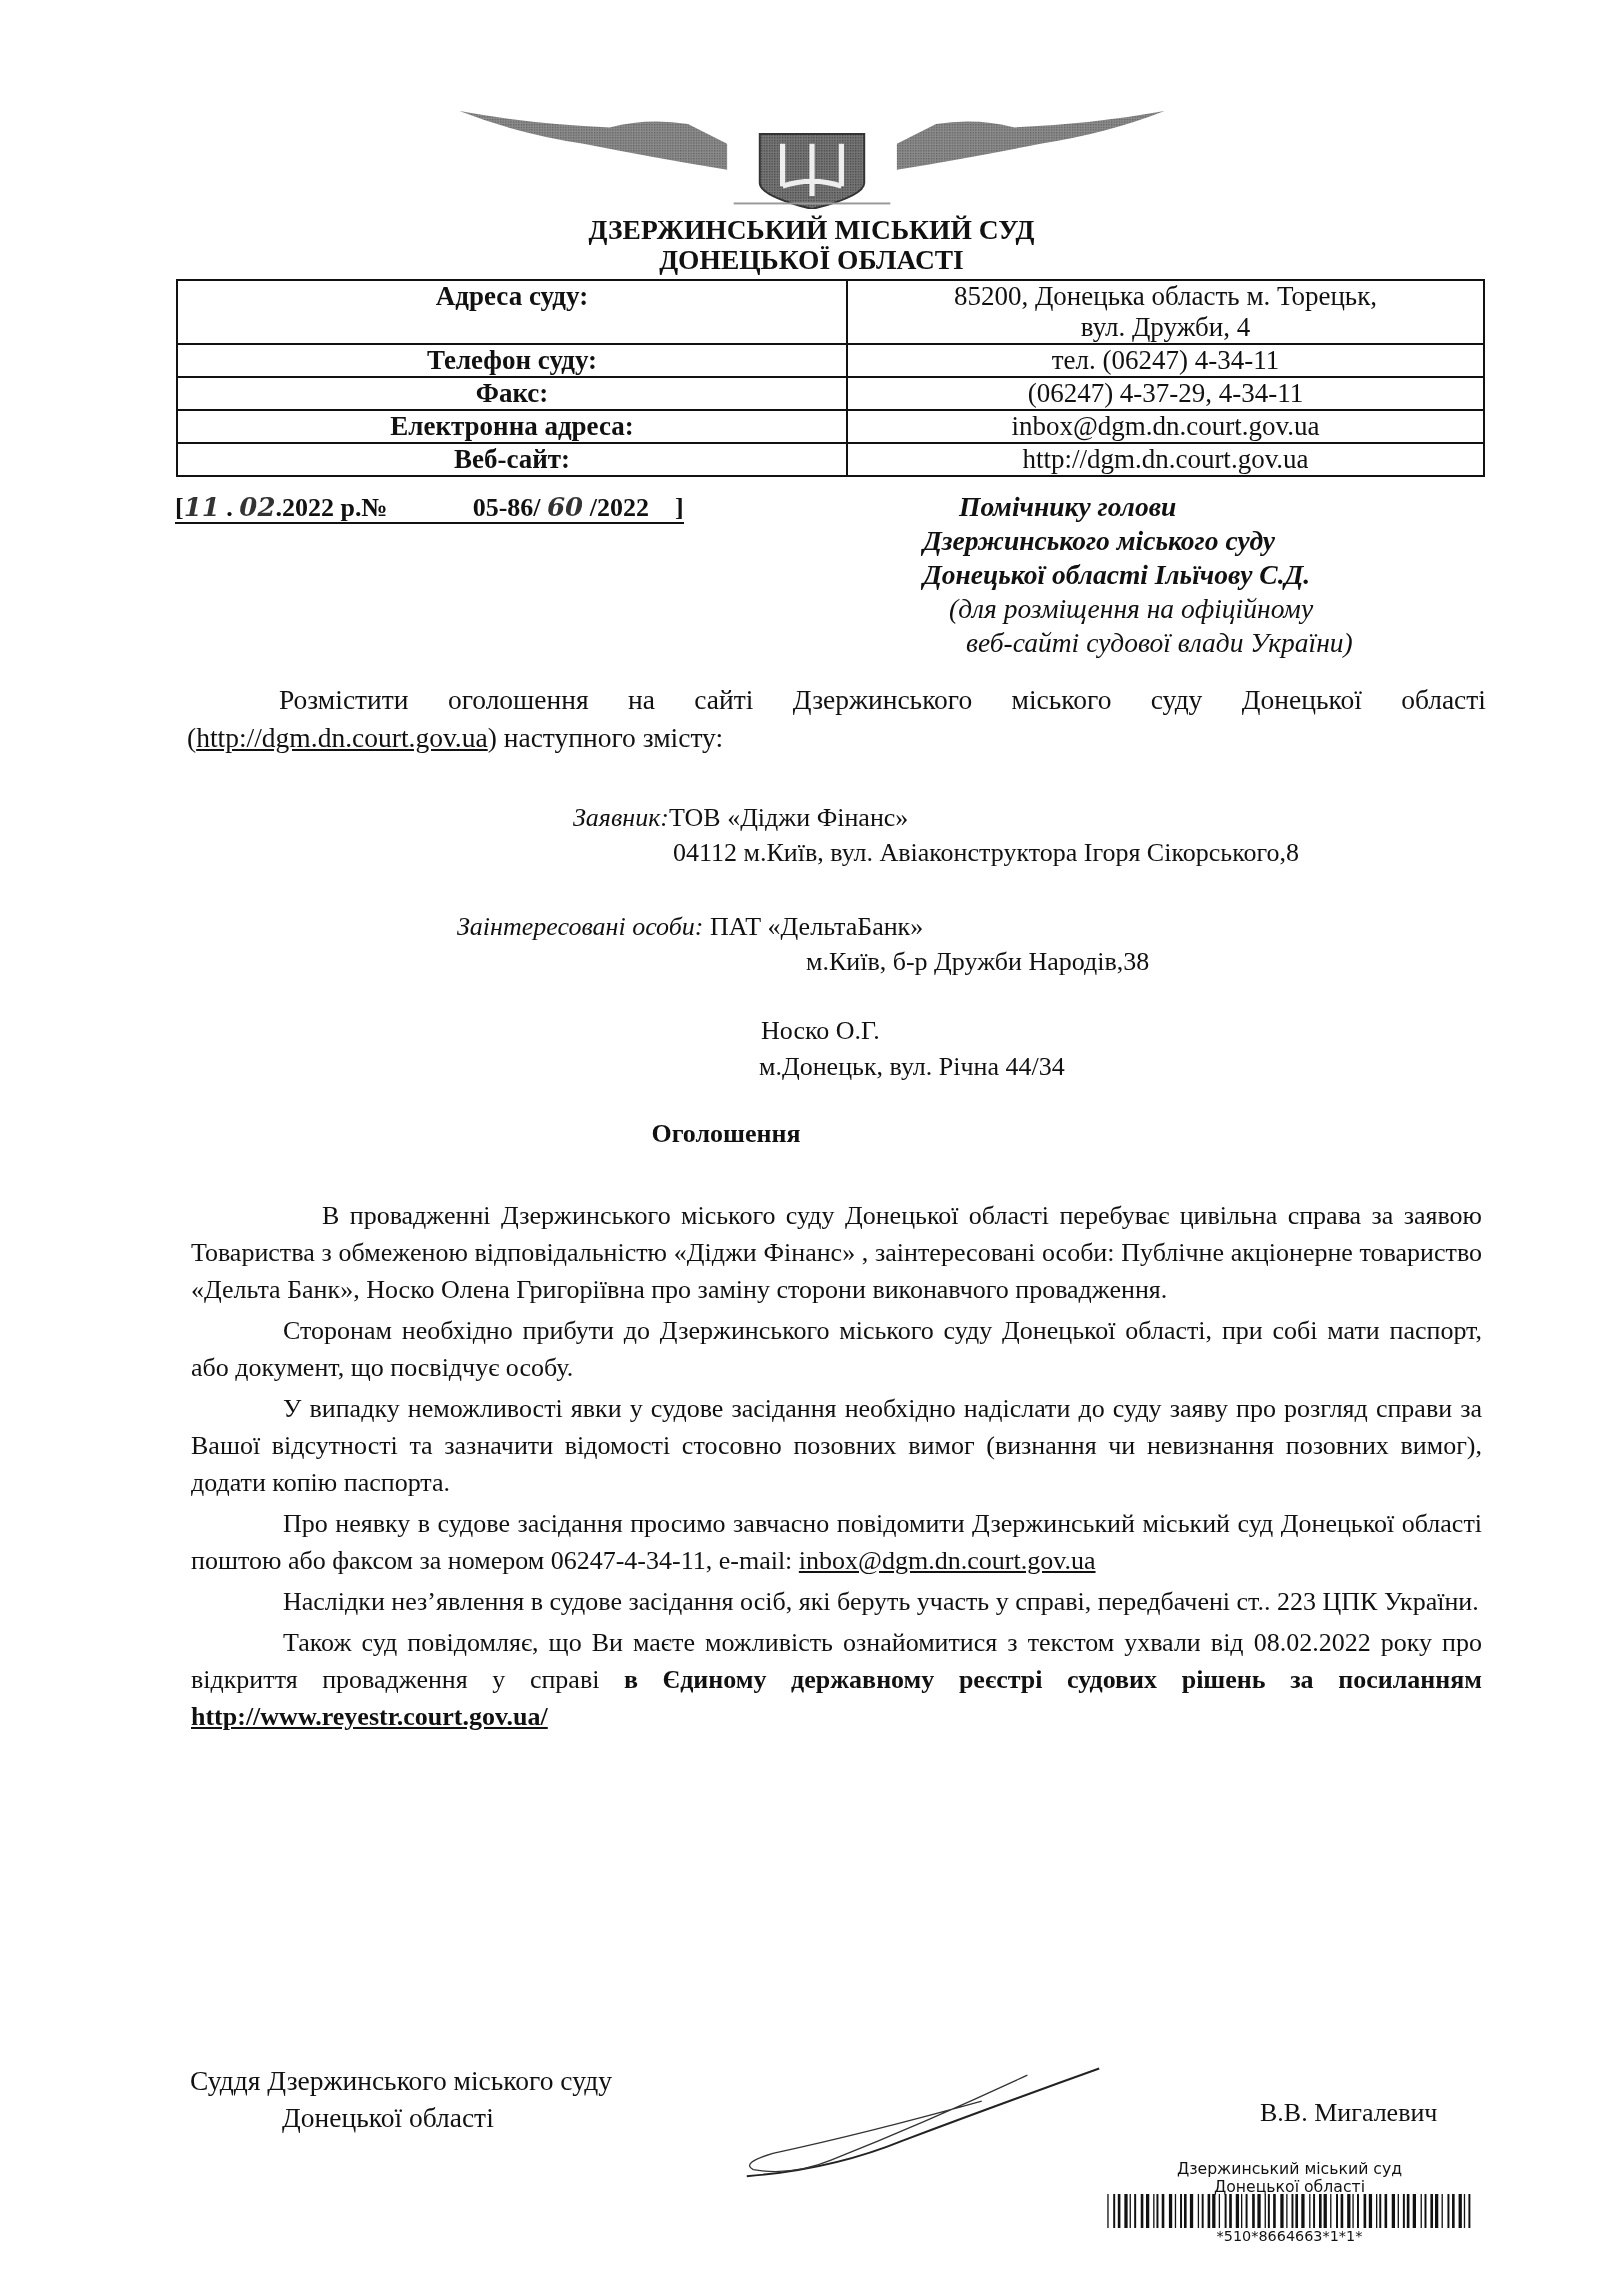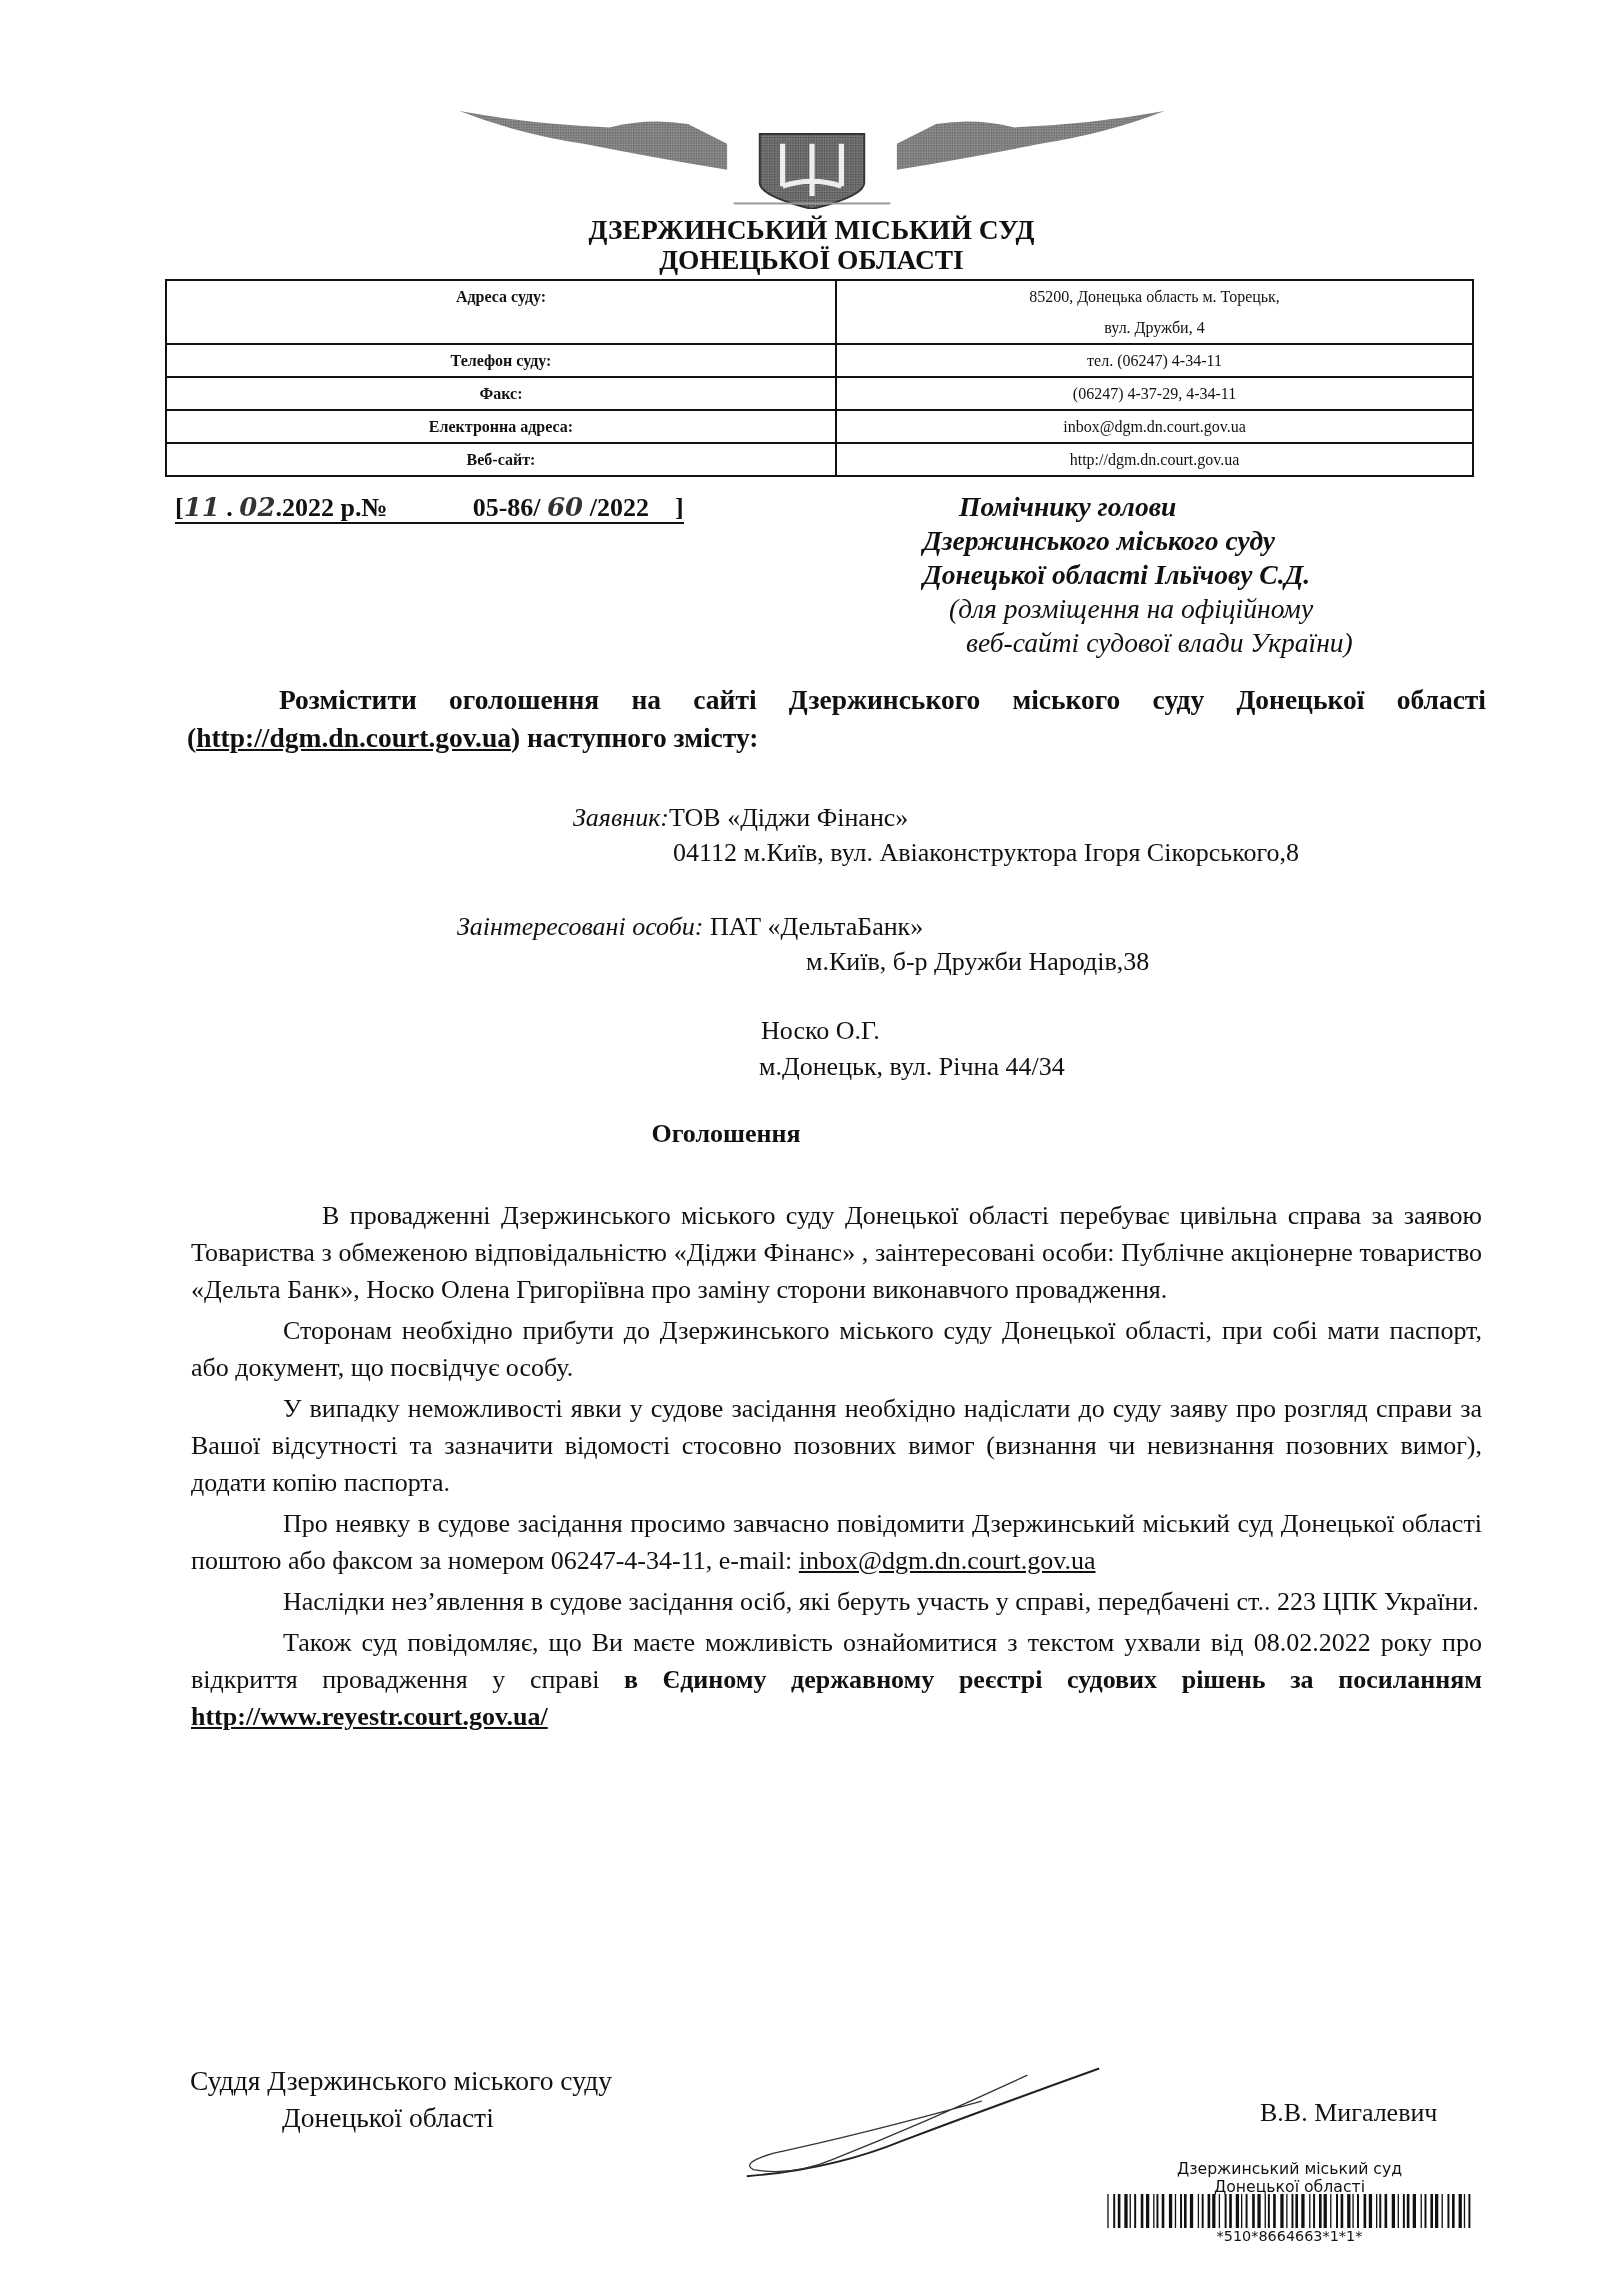--- a/index.html
+++ b/index.html
@@ -1,32 +1,32 @@
 <!DOCTYPE html>
 <html style="font-size:10.5px"><head>
   <meta charset="utf-8">
   <style>
     html, body { margin:0; padding:0; background:#ffffff; }
     body { width:1623px; height:2295px; position:relative; overflow:hidden;
       font-family:"Liberation Serif","DejaVu Serif",serif; color:#111; }
     .abs { position:absolute; }
     .emblem { left:452px; top:98px; width:720px; height:111px; }
     .court-name { left:0; width:1623px; text-align:center; font-weight:bold; font-size:27.5px; line-height:30px; }
-    table.info { position:absolute; left:165px; top:279px; width:1309px; border-collapse:collapse;
-      font-size:16px; }
+    table.info { position:absolute; left:176px; top:279px; width:1309px; border-collapse:collapse;
+      font-size:27px; }
     table.info td { border:2.6px solid #111; padding:0 6.5px; text-align:center; vertical-align:top; line-height:31px; }
     table.info td.lbl { font-weight:bold; width:655px; }
     table.info tr.r0 td { height:60px; }
     table.info tr.rN td { height:30px; }
     .regline { left:175px; top:492px; font-size:26px; white-space:pre; }
     .regline .hand { font-family:"DejaVu Serif",serif; font-style:italic; color:#333; }
     .regline .underline { border-bottom:2px solid #111;font-weight:bold; }
     .addressee { left:923px; top:490px; font-size:27.5px; line-height:34px;font-style:italic; }
     .addressee .b { font-weight:bold; }
-    .instr { left:187px; width:1299px; top:681px; font-size:27.5px; font-weight:bold; line-height:38px;
+    .instr { left:187px; width:1299px; top:681px; font-size:27.5px; font-weight:normal; line-height:38px;
       text-align:justify; text-indent:92px; }
     .instr a { color:#111; text-decoration:underline; }
     .party { font-size:26px; line-height:35px; }
     .party .it { font-style:italic; }
     .party .b { font-weight:normal; }
     .title { left:0; width:1452px; top:1119px; text-align:center; font-weight:bold; font-size:26px; }
     .body { left:187px; width:1299px; font-size:26px; line-height:37px; text-align:justify; }
     .body p { margin:4px; text-indent:92px; }
     .body p.first { text-indent:131px; }
     .body a { color:#111; text-decoration:underline; }

